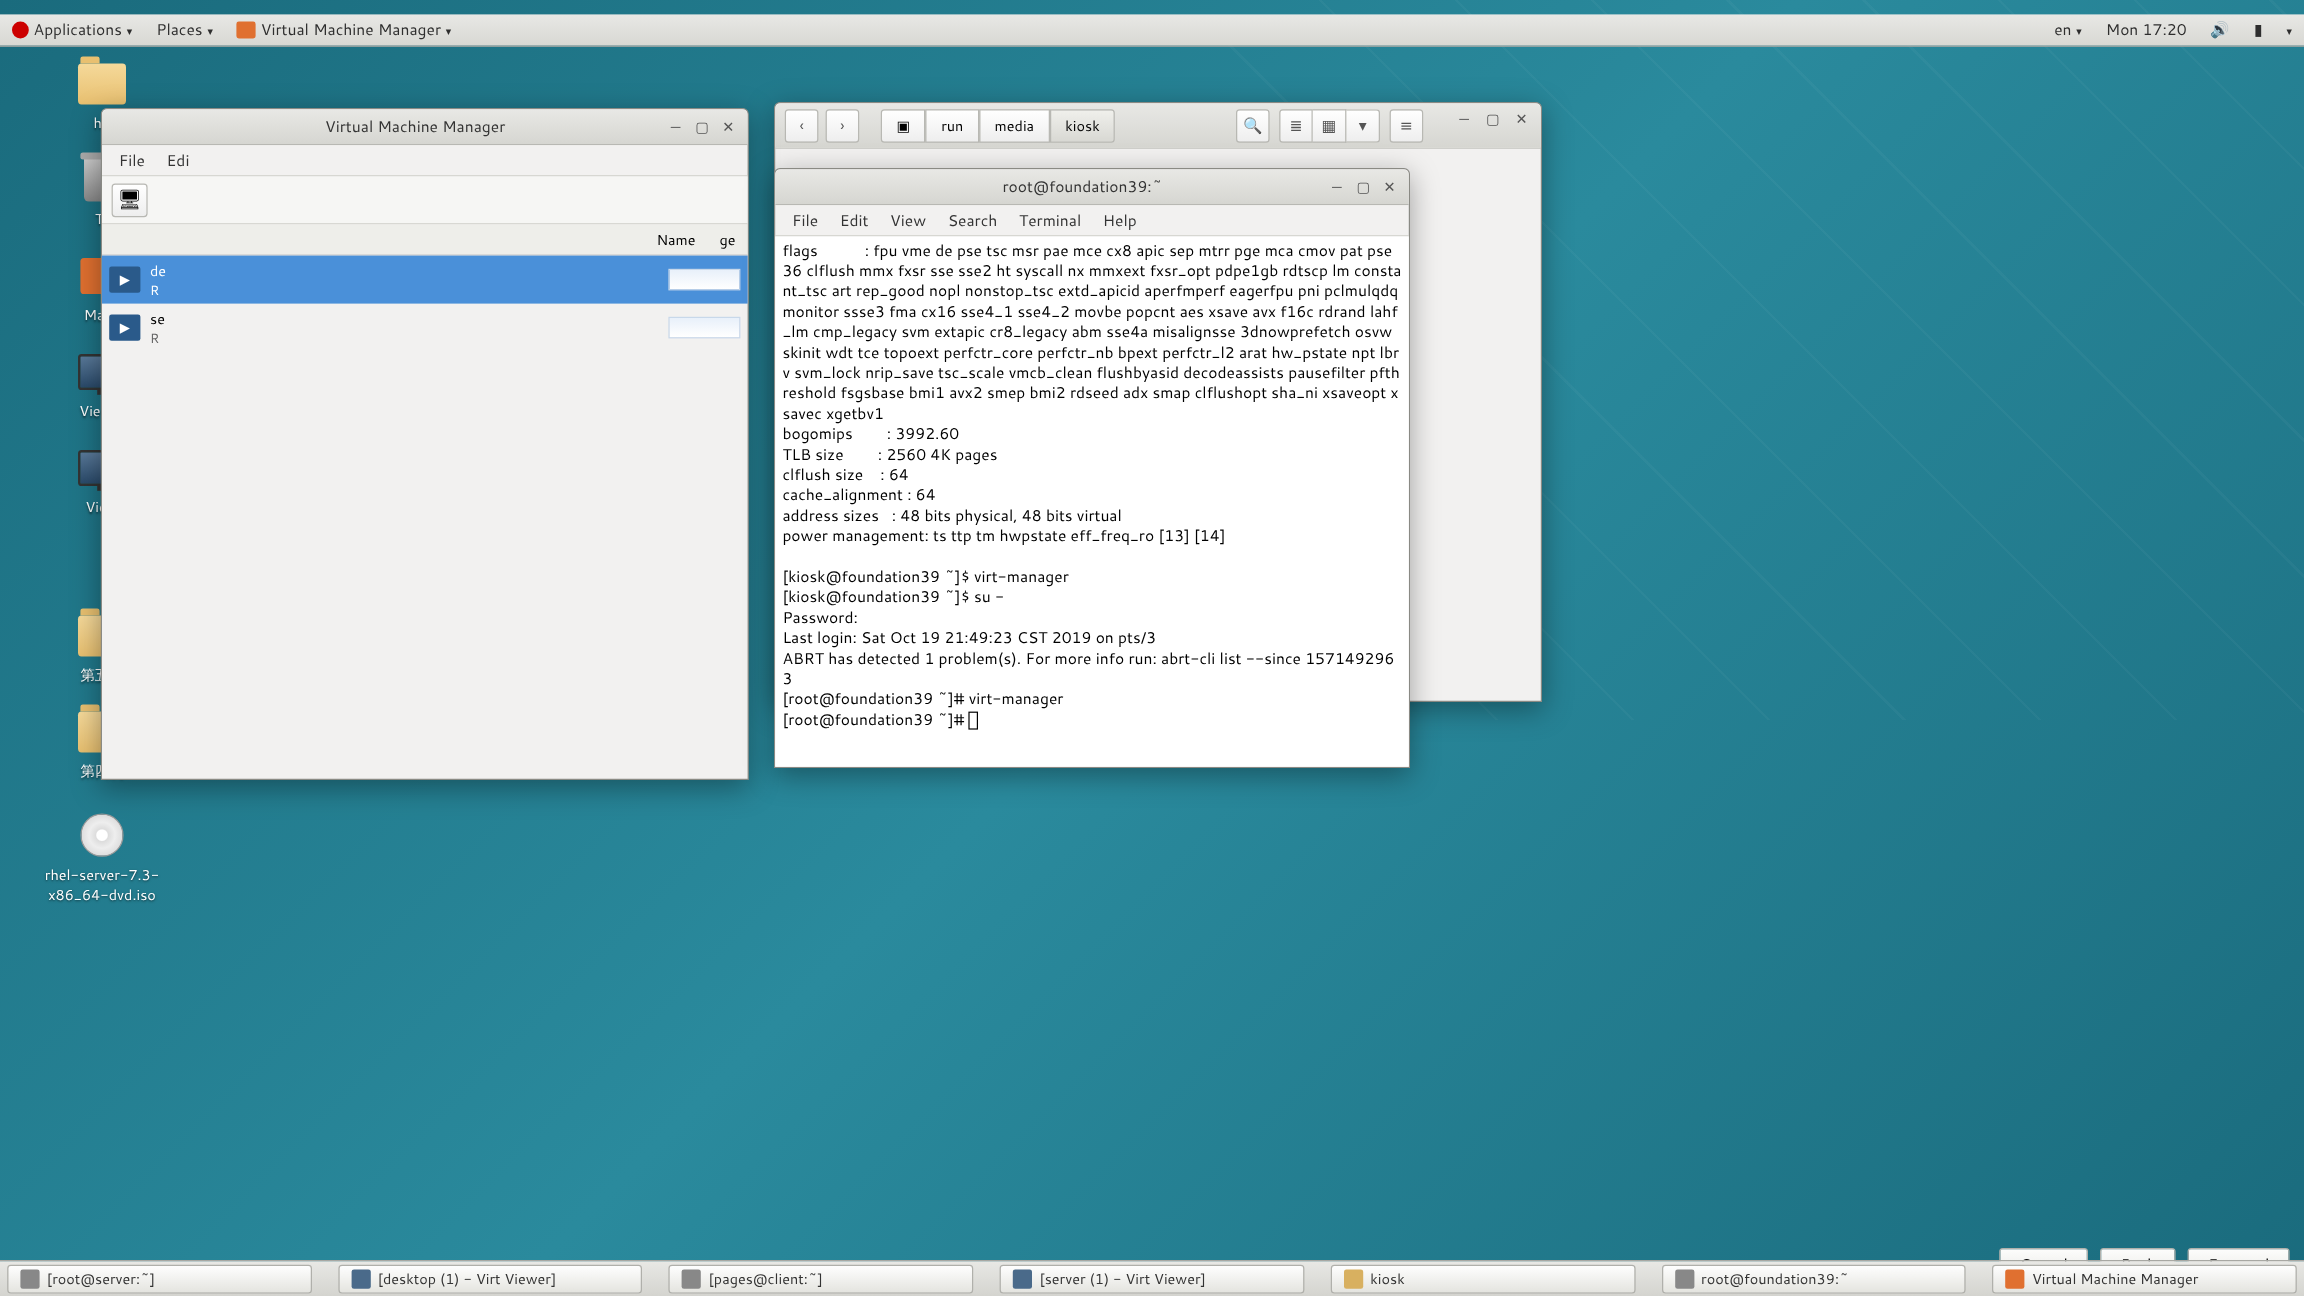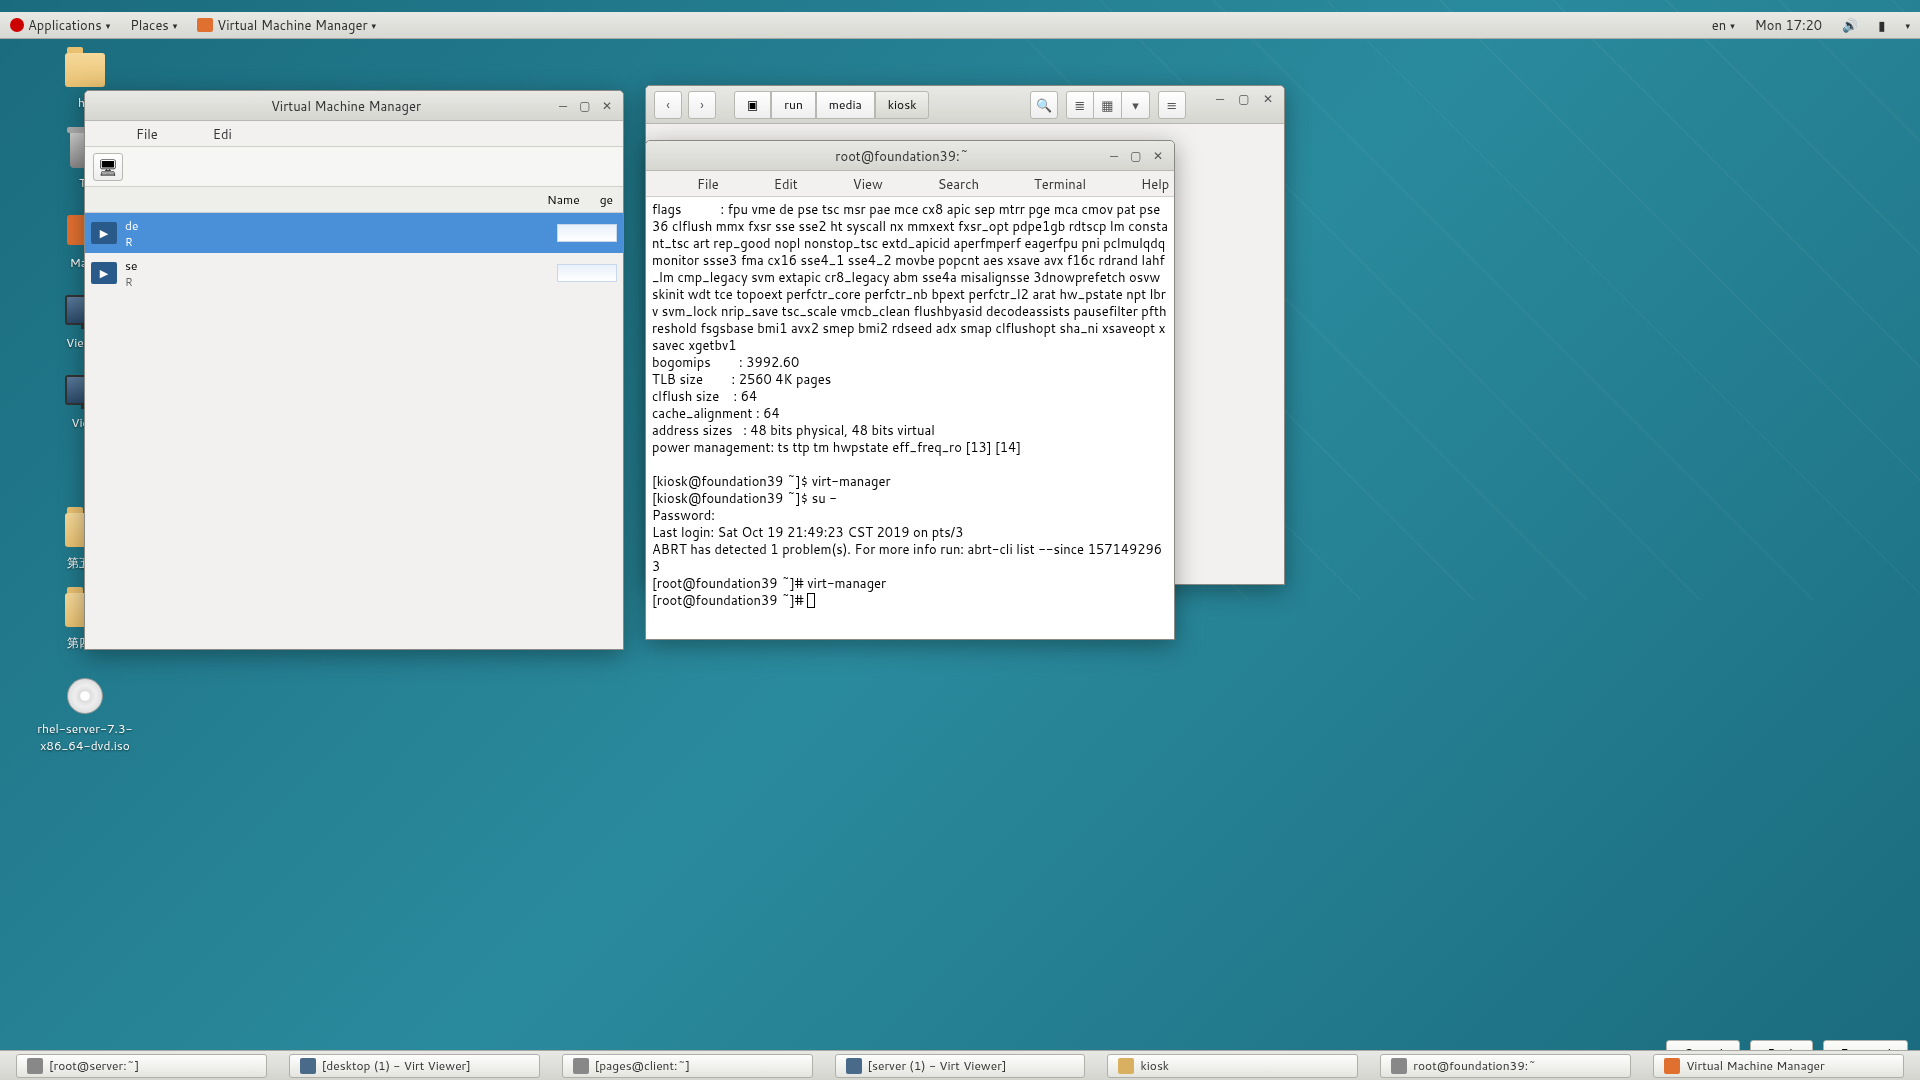--- a/index.html
+++ b/index.html
@@ -25,21 +25,21 @@
 .screen-glyph { width:40px; height:30px; background:linear-gradient(#5a7a9a,#2a4a6a); border:2px solid #333; border-radius:3px; position:relative; }
 .screen-glyph::after { content:""; position:absolute; bottom:-6px; left:14px; width:8px; height:4px; background:#333; }
 
 
 .win { position:absolute; background:#f2f1f0; border:1px solid #8a8a84; border-radius:5px 5px 0 0; box-shadow:0 6px 24px rgba(0,0,0,.35); }
 .titlebar { height:30px; background:linear-gradient(#e8e8e5,#d6d6d1); border-bottom:1px solid #b8b8b3; border-radius:5px 5px 0 0; display:flex; align-items:center; font-size:13px; color:#333; }
 .titlebar .title { flex:1; text-align:center; font-weight:500; }
 .winbtns { display:flex; gap:6px; padding:0 8px; }
 .winbtn { width:16px; height:16px; display:flex; align-items:center; justify-content:center; font-size:12px; color:#555; cursor:pointer; }
 .menubar { height:26px; display:flex; align-items:center; gap:2px; padding:0 6px; font-size:13px; color:#333; border-bottom:1px solid #d0d0cb; }
-.menubar .mitem { padding:2px 8px;margin-left:37px; }
+.menubar .mitem { padding:2px 8px; }
 
 
 #vmm { left:84px; top:90px; width:540px; height:560px; z-index:20; }
 #vmm .toolbar { height:40px; background:#f6f6f4; border-bottom:1px solid #d0d0cb; display:flex; align-items:center; padding:0 8px; gap:6px; }
 .tbtn { width:30px; height:28px; border:1px solid #b8b8b3; border-radius:3px; background:linear-gradient(#fff,#eee); display:flex; align-items:center; justify-content:center; }
 #vmm .listhead { height:26px; background:#eeeeea; border-bottom:1px solid #ccc; display:flex; align-items:center; font-size:12px; }
 #vmm .listhead .col { padding:0 10px;text-align:right; }
 #vmm .grouprow { height:24px; background:#eef2f5; border-bottom:1px solid #dde5eb; display:flex; align-items:center; padding:0 6px; font-size:12px; color:#2a5a8a; }
 #vmm .vmrow { height:40px; display:flex; align-items:center; padding:0 6px; font-size:12px; gap:8px; }
 #vmm .vmrow.sel { background:#4a90d9; color:#fff; }
@@ -74,21 +74,21 @@
 .pathseg:first-child { border-radius:3px 0 0 3px; }
 .pathseg:last-child { border-radius:0 3px 3px 0; }
 .fwinbtns { margin-left:auto; display:flex; gap:8px; }
 
 
 #term { left:645px; top:140px; width:530px; height:500px; z-index:30; background:#f2f1f0; }
 #term .termbody { background:#fff; color:#000; font-family:"DejaVu Sans Mono",monospace; font-size:13px; line-height:17px; padding:4px 6px; height:calc(100% - 56px); overflow:hidden; white-space:pre-wrap; word-break:break-all; }
 .cursor { display:inline-block; width:8px; height:15px; border:1px solid #000; vertical-align:text-bottom; }
 
 
-.taskbar { position:absolute; left:0; right:0; bottom:0; height:30px; background:linear-gradient(#e8e8e5,#d4d4cf); border-top:1px solid #a8a8a3; display:flex; align-items:center; padding:0 16px; gap:22px; z-index:100; }
+.taskbar { position:absolute; left:0; right:0; bottom:0; height:30px; background:linear-gradient(#e8e8e5,#d4d4cf); border-top:1px solid #a8a8a3; display:flex; align-items:center; padding:0 6px; gap:22px; z-index:100; }
 .task { height:24px; padding:0 10px; border:1px solid #b0b0ab; border-radius:3px; background:linear-gradient(#fefefe,#e4e4df); display:flex; align-items:center; gap:6px; font-size:12px; color:#333; max-width:260px; overflow:hidden; white-space:nowrap; flex:1; }
 .task .ticon { width:16px; height:16px; display:inline-block; background:#888; border-radius:2px; }
 .watermark { position:absolute; right:12px; bottom:4px; font-size:12px; color:#888; display:flex; align-items:center; gap:4px; }
 
 
 .tri { width:0; height:0; border-left:4px solid transparent; border-right:4px solid transparent; border-top:5px solid #2a5a8a; display:inline-block; }
 </style>
 </head>
 <body>
 

